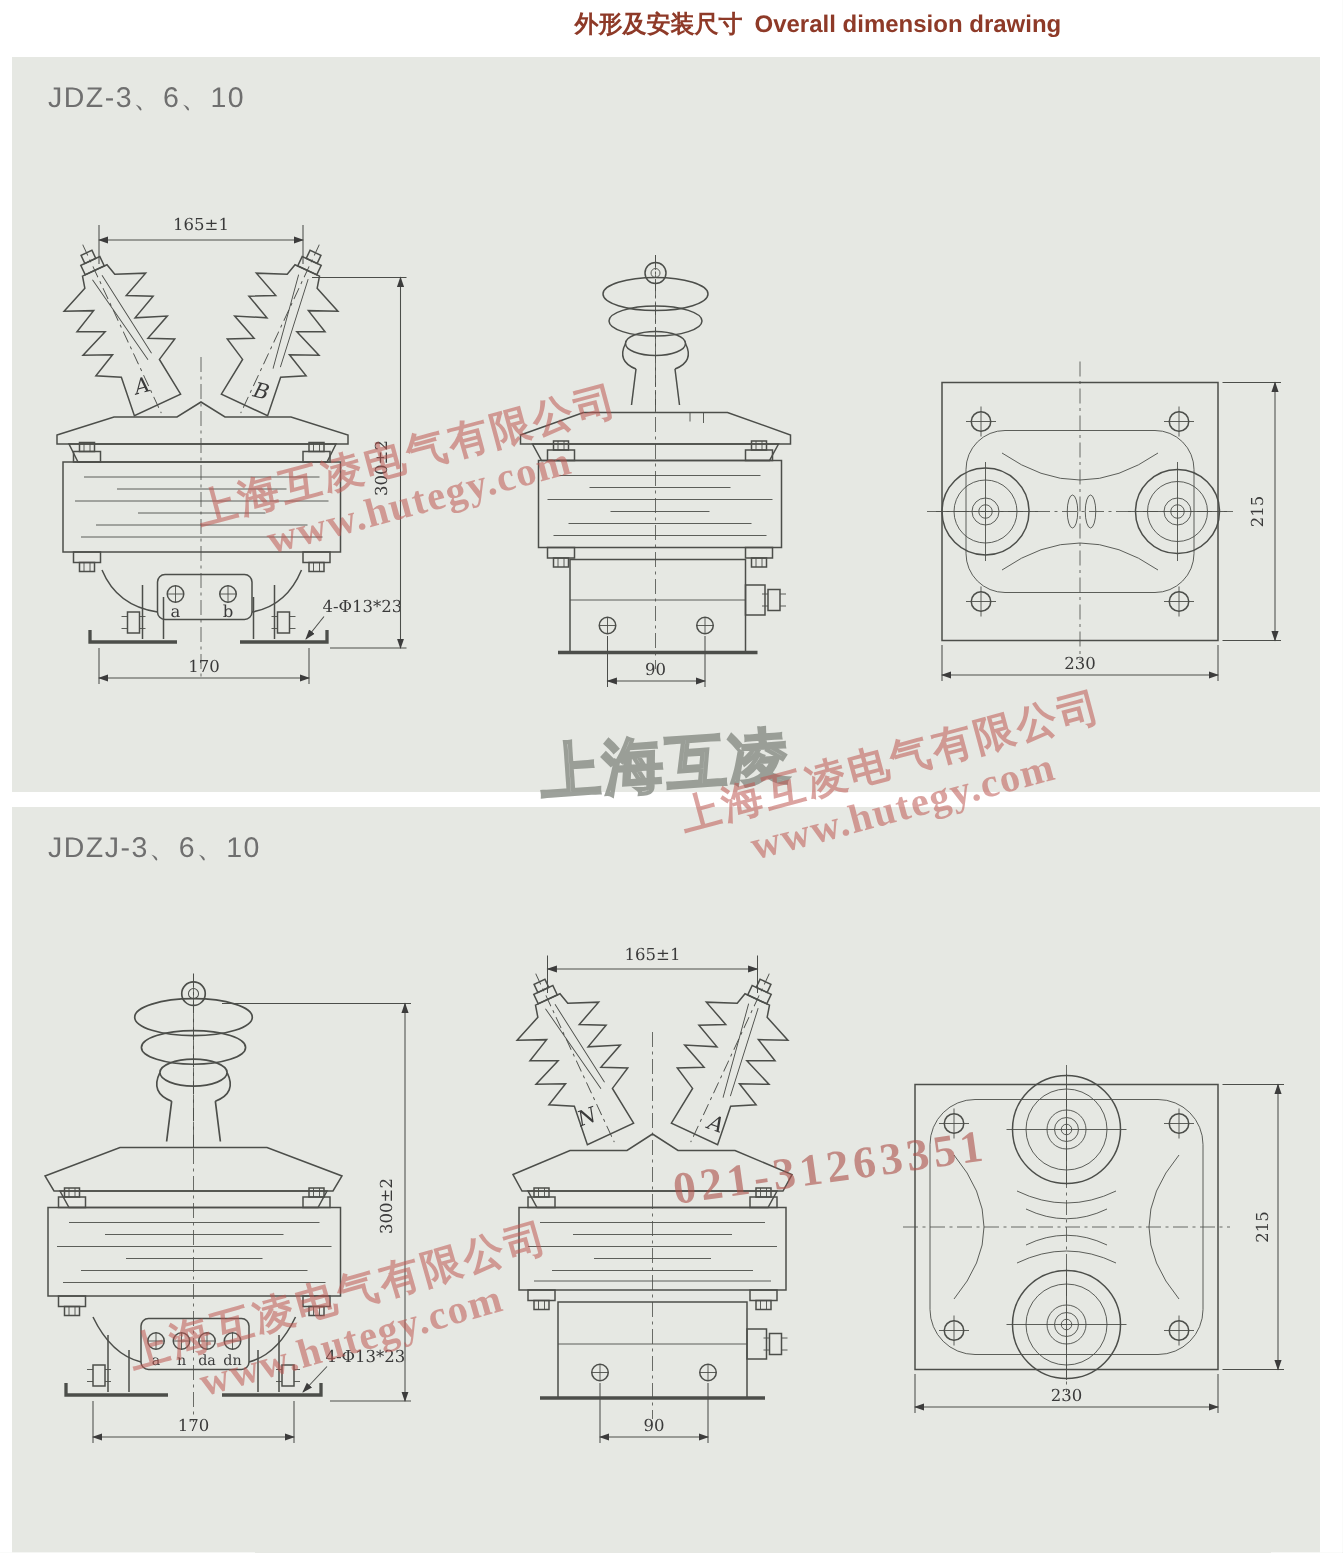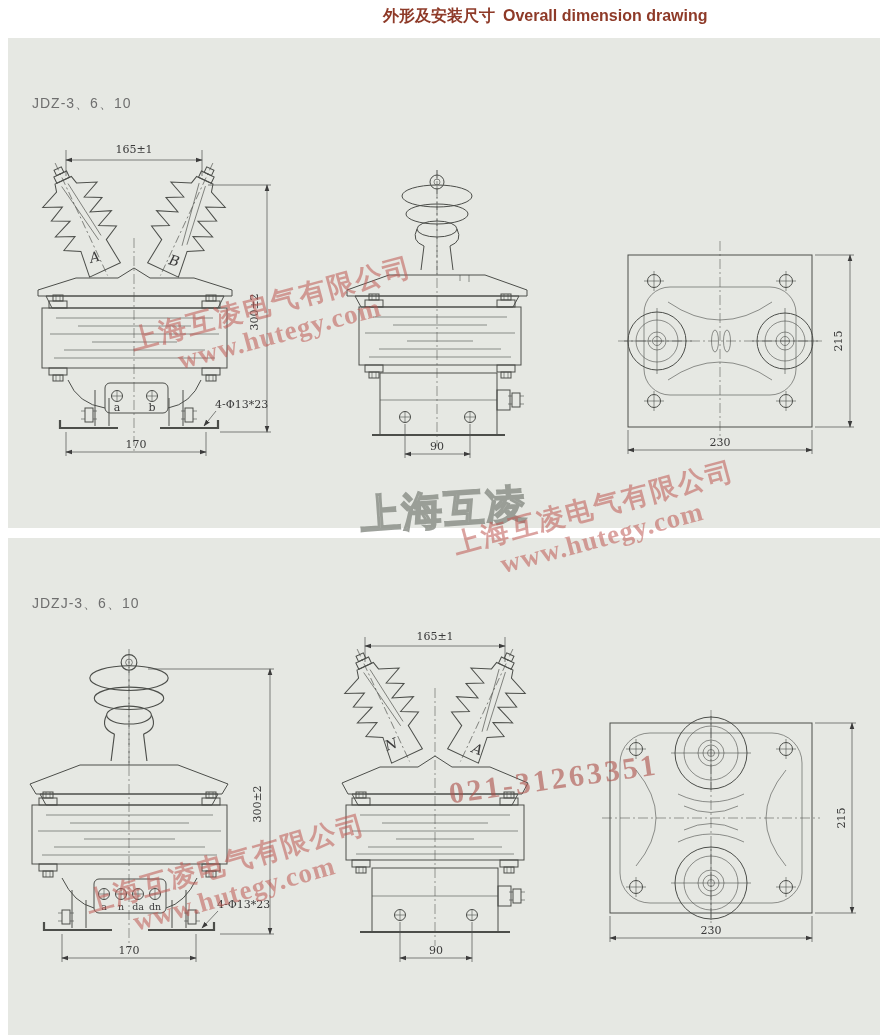--- a/index.html
+++ b/index.html
@@ -4,22 +4,22 @@
 <style>
   html,body{margin:0;padding:0;background:#ffffff;}
   .page{position:relative;width:895px;height:1035px;background:#ffffff;overflow:hidden;
         font-family:"Liberation Sans",sans-serif;}
   .doc-title{position:absolute;left:383px;top:6px;font-size:16px;font-weight:bold;
              color:#8e3a28;white-space:nowrap;}
   .doc-title .en{margin-left:8px;text-align:right;}
   .panel{position:absolute;left:8px;width:872px;background:#e6e8e3;}
   #panel1{top:38px;height:490px;}
   #panel2{top:538px;height:588px;}
-  .panel-title{position:absolute;left:24px;top:14px;font-size:14px;color:#6f6f6f;
-               letter-spacing:1px;margin-top:43px;}
+  .panel-title{position:absolute;left:24px;top:14px;font-size:19px;color:#6f6f6f;
+               letter-spacing:1px;}
   svg.art{position:absolute;left:0;top:0;}
   .ln{stroke:#4c4e4a;stroke-width:1;fill:none;}
   .lnt{stroke:#4c4e4a;stroke-width:.6;fill:none;}
   .thk{stroke:#4c4e4a;stroke-width:2.2;fill:none;}
   .dim{stroke:#4c4e4a;stroke-width:.7;fill:none;}
   .cl{stroke:#5a5c58;stroke-width:.6;fill:none;stroke-dasharray:10 3 2 3;}
   text.dtx{font-family:"DejaVu Serif",serif;font-size:11px;fill:#3a3a3a;}
   text.lbl{font-family:"DejaVu Serif",serif;font-style:italic;font-size:14px;fill:#3a3a3a;}
   text.tlbl{font-family:"DejaVu Serif",serif;font-size:11px;fill:#3a3a3a;}
   .wm-red{position:absolute;color:rgba(190,88,82,.55);font-family:"Liberation Serif",serif;

